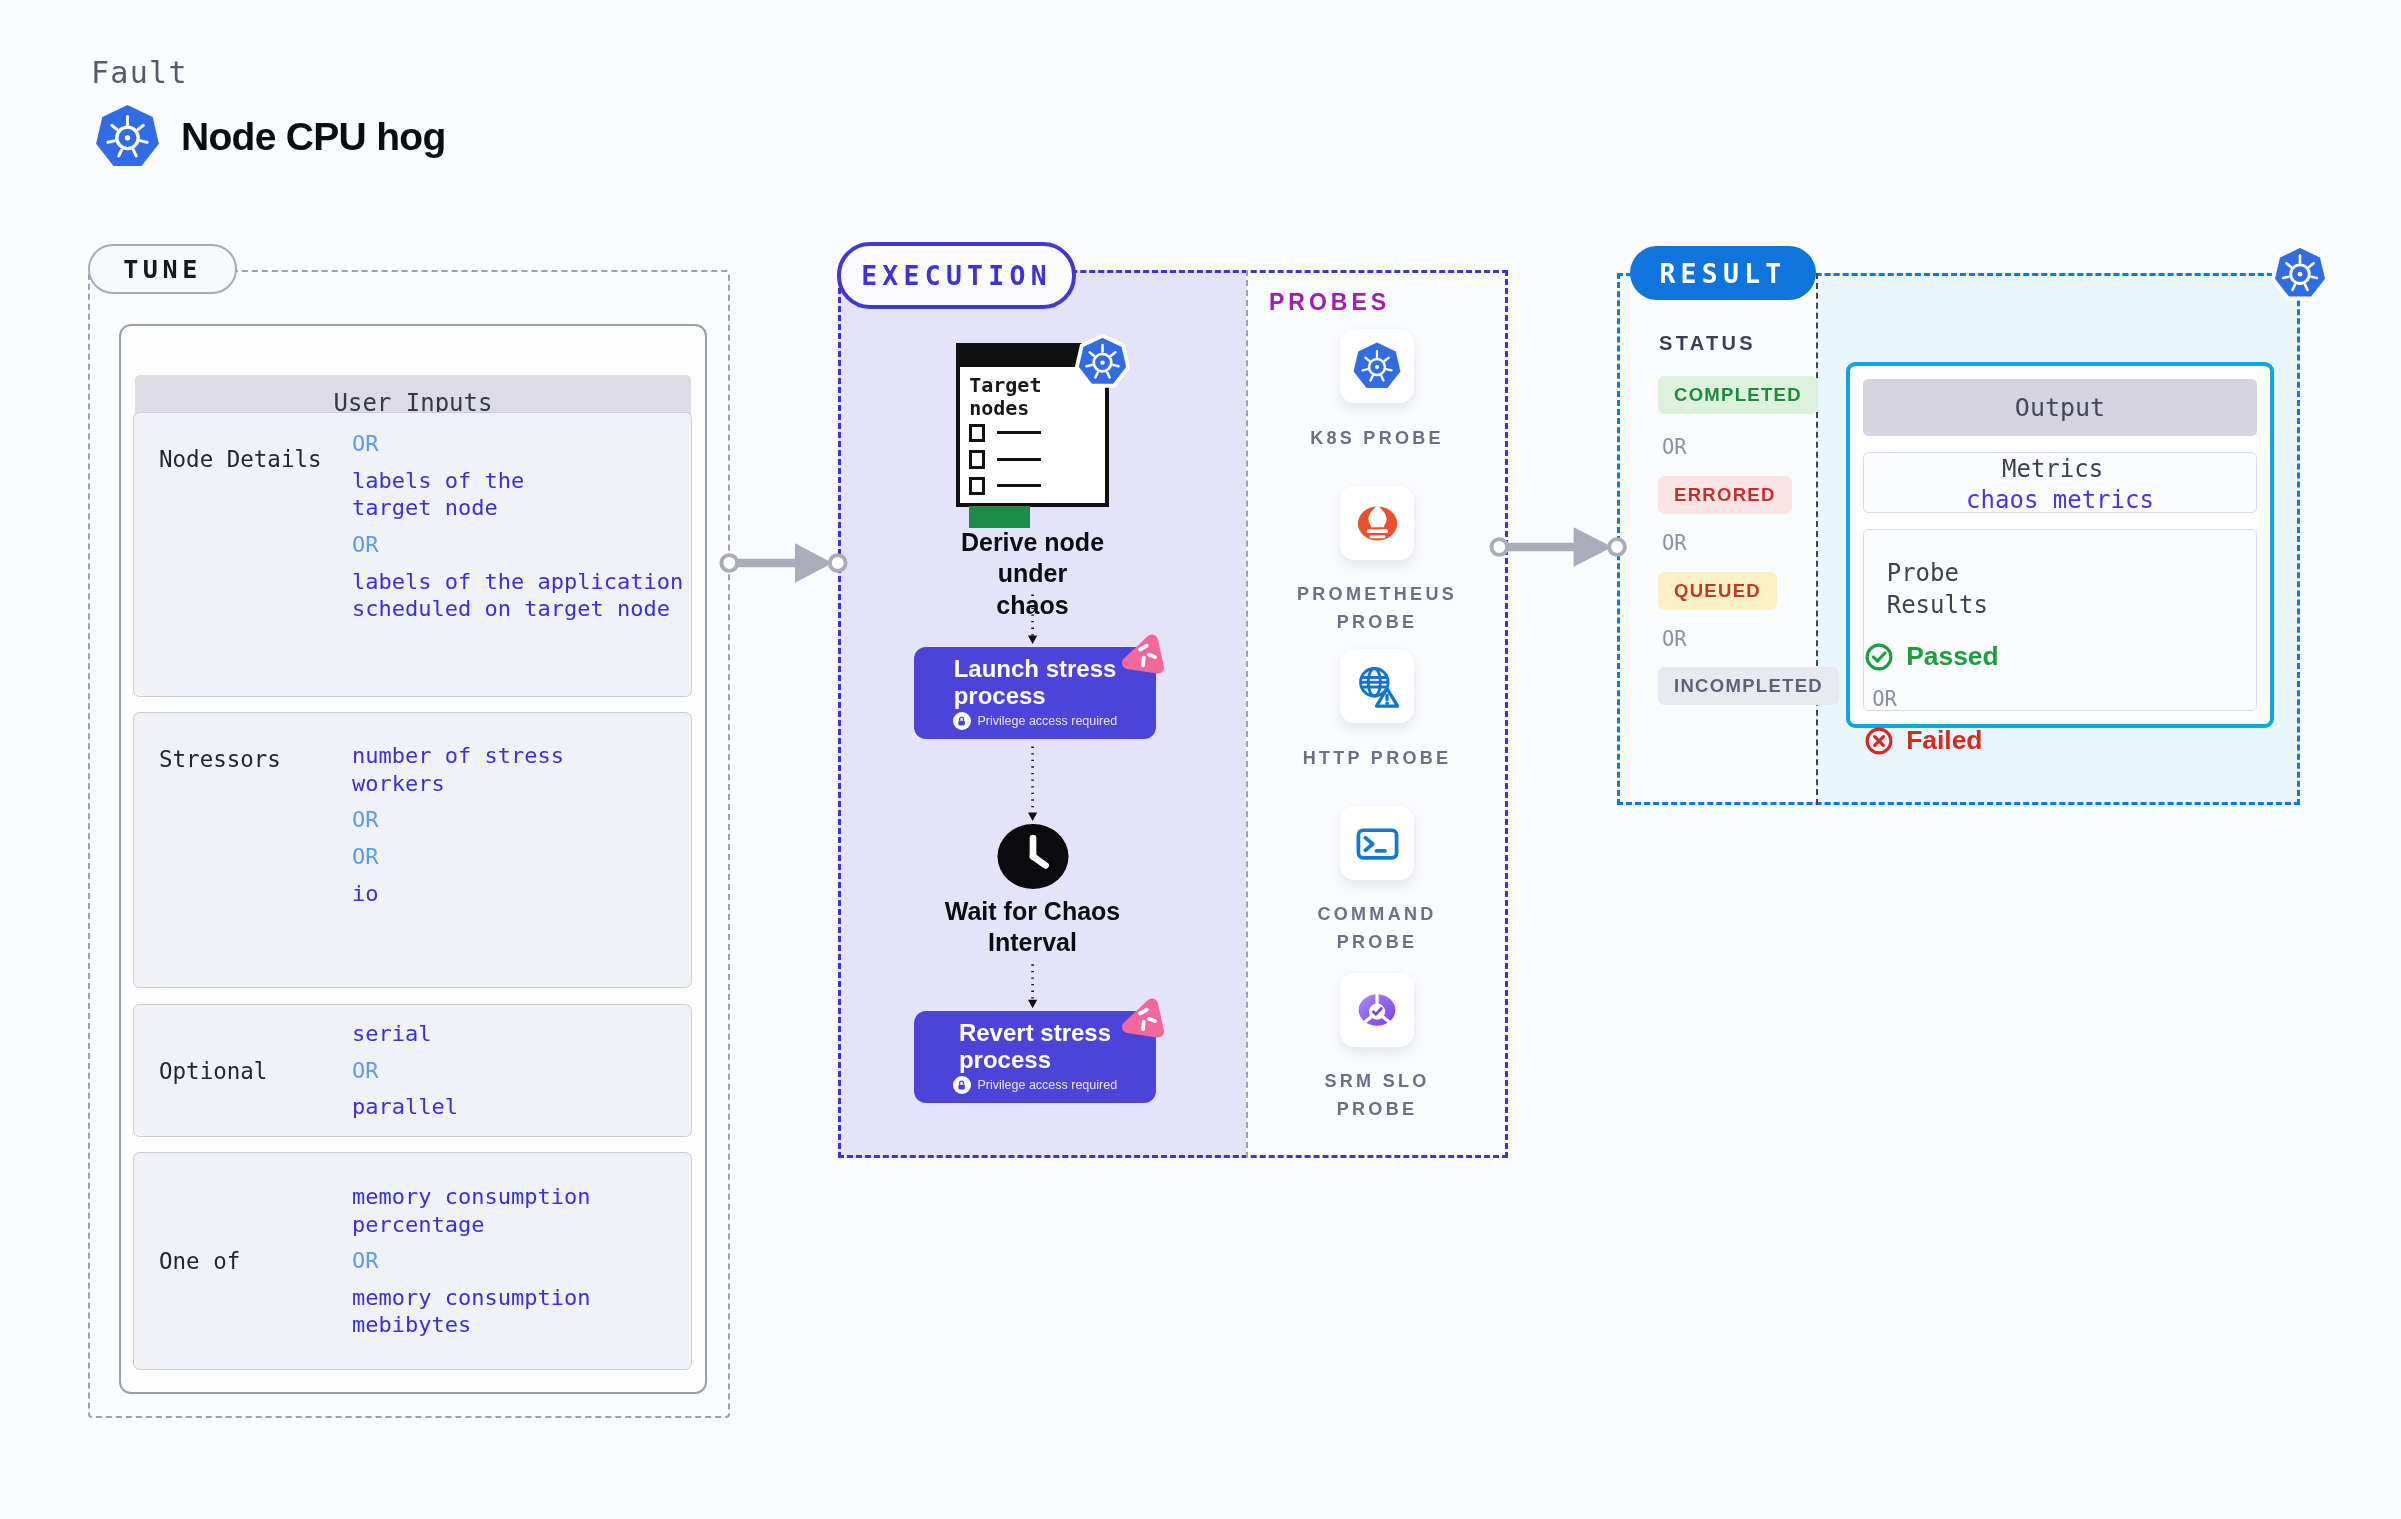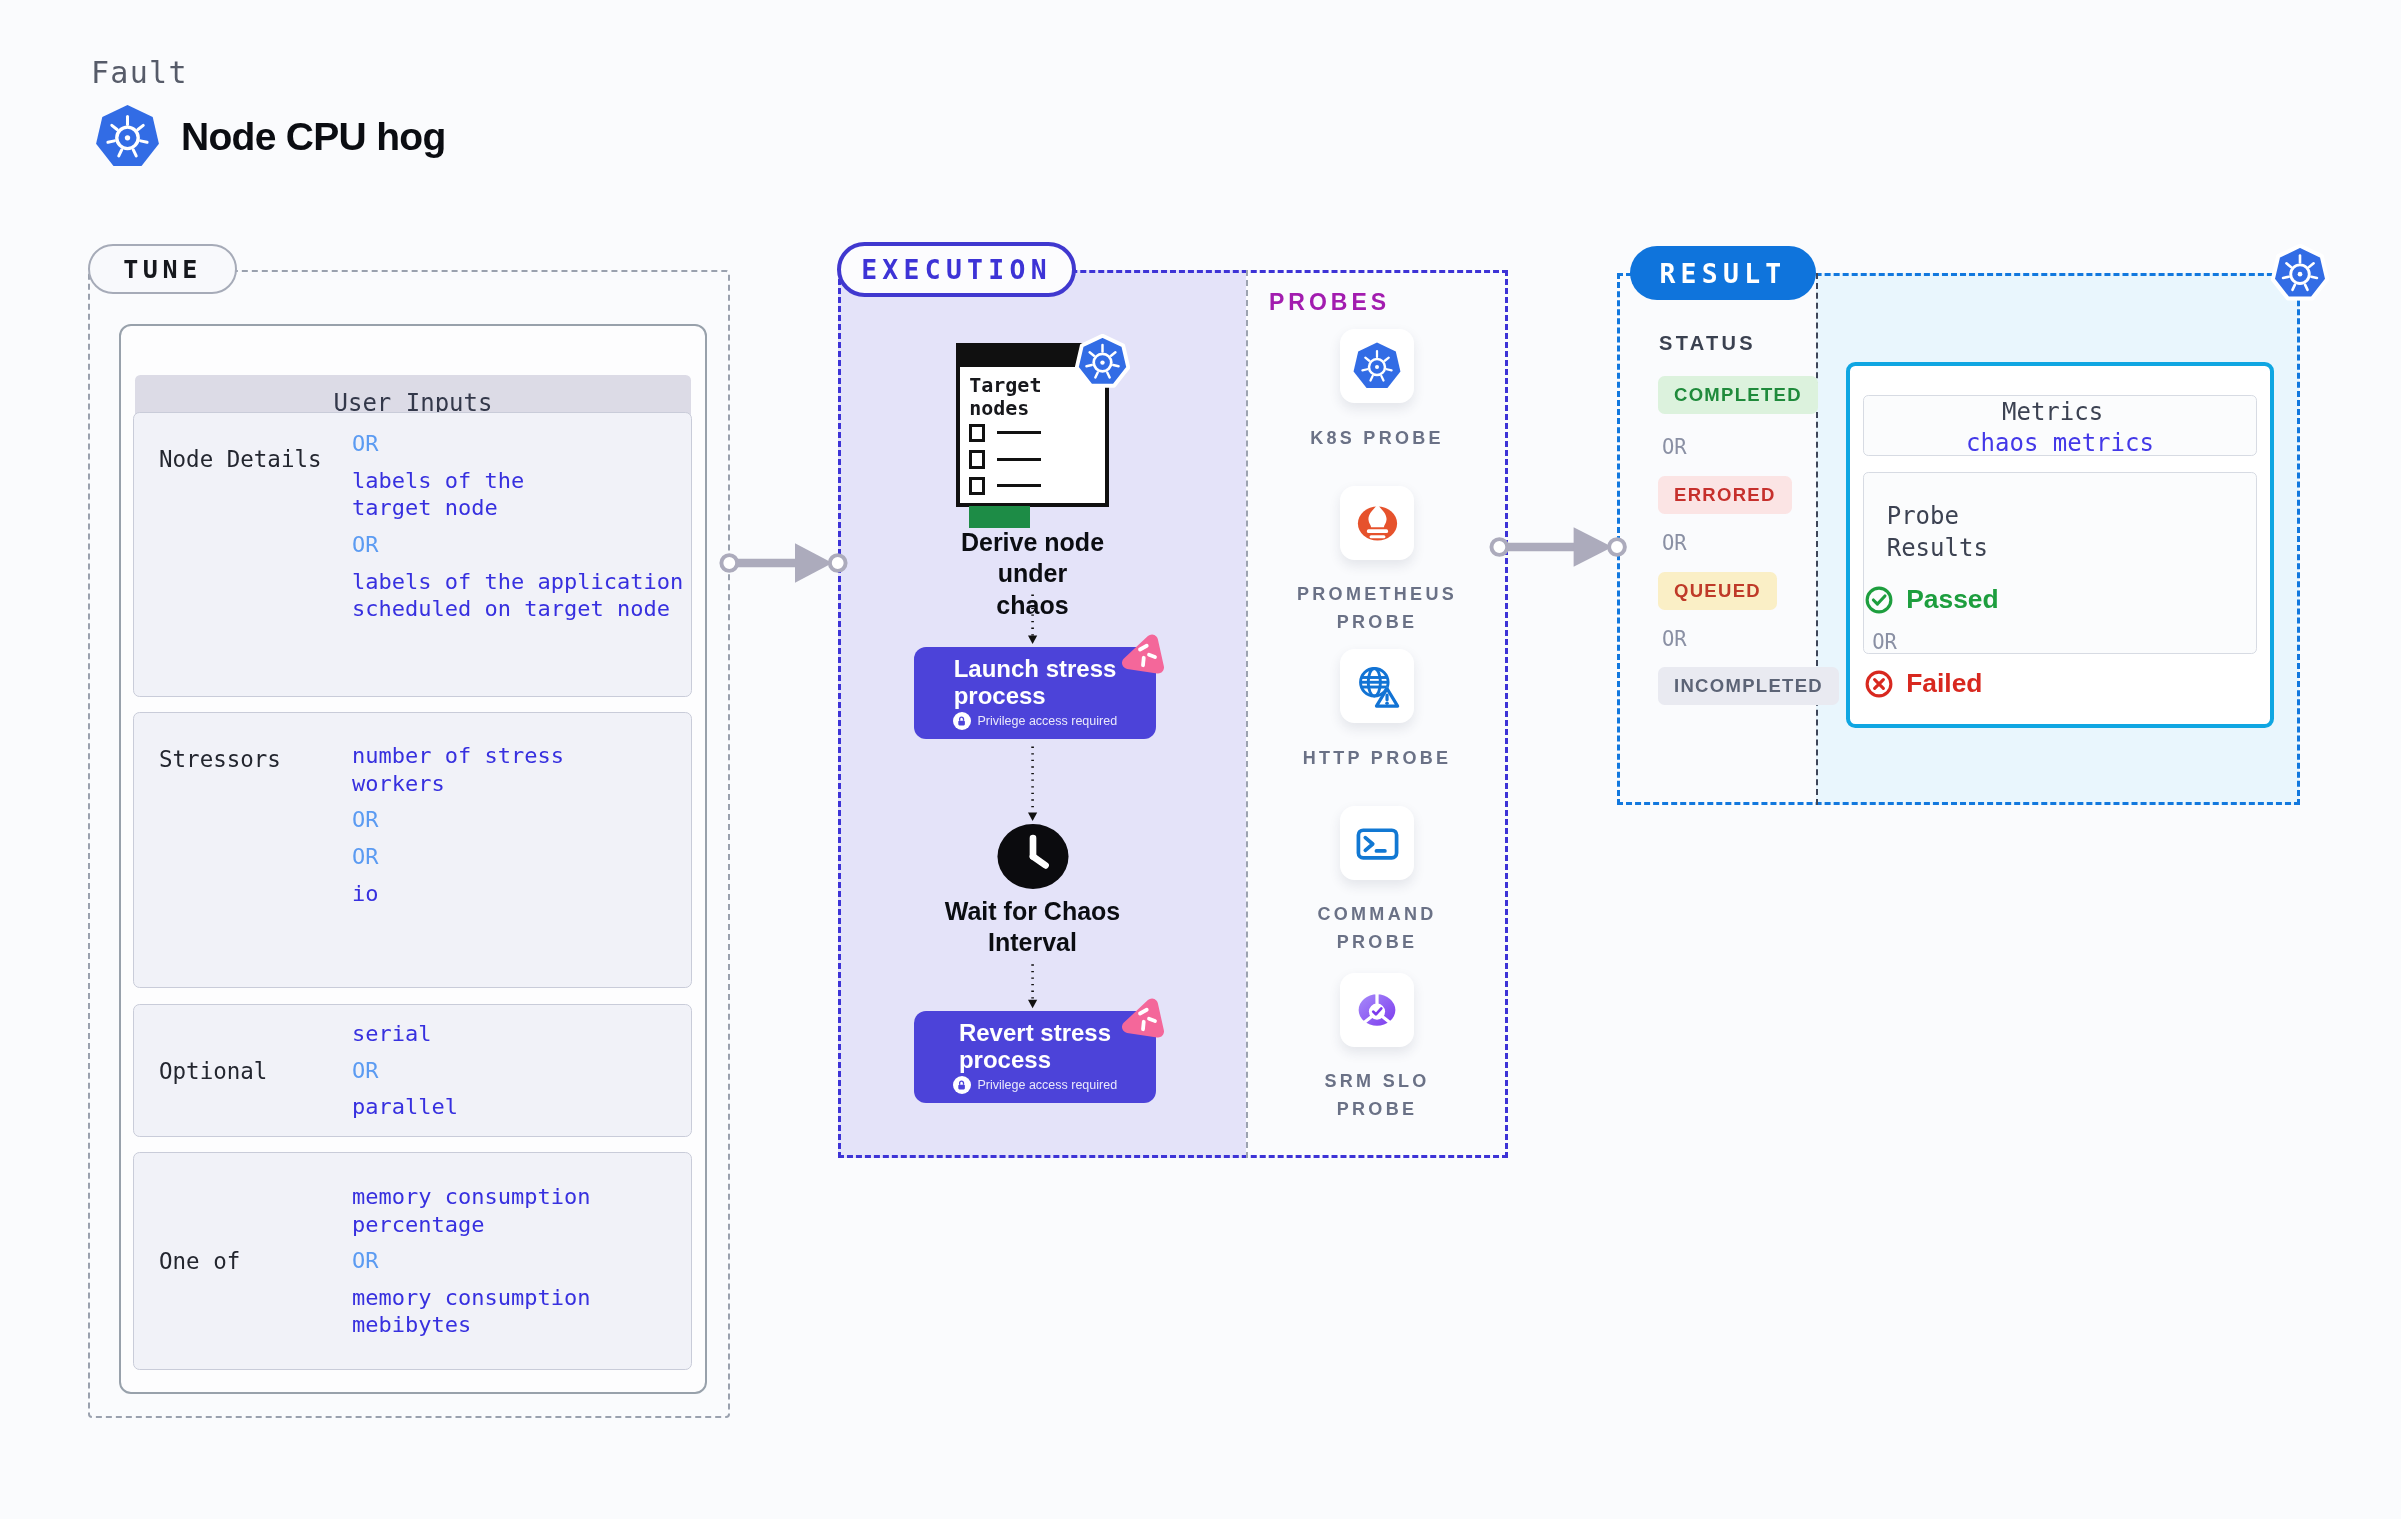--- a/index.html
+++ b/index.html
@@ -16,21 +16,21 @@
 
   
   .fault-eyebrow { left:91px; top:55px; font-size:30px; letter-spacing:1.3px; color:#565B69; }
   .page-title { left:181px; top:115px; font-size:39px; font-weight:800; color:#0B0D12; letter-spacing:-0.7px; }
   .header-k8s { left:94px; top:103px; width:67px; height:67px; }
 
   
   .pill { display:flex; align-items:center; justify-content:center; border-radius:33px; z-index:6; }
   .pill-tune { left:88px; top:244px; width:149px; height:50px; background:#F8F9FC; border:2.6px solid #A6ABB8;
                font-size:25px; font-weight:bold; letter-spacing:4.6px; color:#16181D; }
-  .pill-exec { left:837px; top:242px; width:239px; height:55px; background:#FCFCFE; border:4px solid #4038CF;
+  .pill-exec { left:837px; top:242px; width:239px; height:67px; background:#FCFCFE; border:4px solid #4038CF;
                font-size:26.4px; font-weight:bold; letter-spacing:5.3px; color:#3D33D6; }
   .pill-result { left:1630px; top:246px; width:186px; height:54px; background:#0F74DC; border:none;
                font-size:26.4px; font-weight:bold; letter-spacing:5.3px; color:#FFFFFF; }
 
   
   .tune-outline { left:88px; top:270px; width:642px; height:1148px; border:2.6px dashed #9AA1AE; border-radius:4px; z-index:2; }
   .tune-card { left:119px; top:324px; width:588px; height:1070px; background:#FDFDFE; border:2.6px solid #98A1AB; border-radius:12px; z-index:3; }
   .tune-card-header { left:135px; top:339px; width:556px; height:55px; background:#DCDBE6; border-radius:5.3px; z-index:4;
                       display:flex; align-items:center; justify-content:center; font-size:24px; color:#33384A;margin-top:36px; }
   .tune-row { background:#F1F2F8; border:1.3px solid #C9CCD9; border-radius:6.6px; z-index:4; display:flex; }
@@ -437,20 +437,21 @@
   <div class="abs status-title">STATUS</div>
   <div class="abs status-badge badge-completed">COMPLETED</div>
   <div class="abs status-or or-1">OR</div>
   <div class="abs status-badge badge-errored">ERRORED</div>
   <div class="abs status-or or-2">OR</div>
   <div class="abs status-badge badge-queued">QUEUED</div>
   <div class="abs status-or or-3">OR</div>
   <div class="abs status-badge badge-incompleted">INCOMPLETED</div>
 
   <div class="abs output-box">
+    <div class="output-header">Output</div>
     <div class="output-row row-metrics">
       <div class="output-row-label">Metrics</div>
       <div class="metrics-value">chaos metrics</div>
     </div>
     <div class="output-row row-proberes">
       <div class="output-row-label proberes-label pre">Probe
 Results</div>
       <div class="proberes-col">
         <div class="res-line">
           <svg width="30" height="30" viewBox="0 0 46 46">

